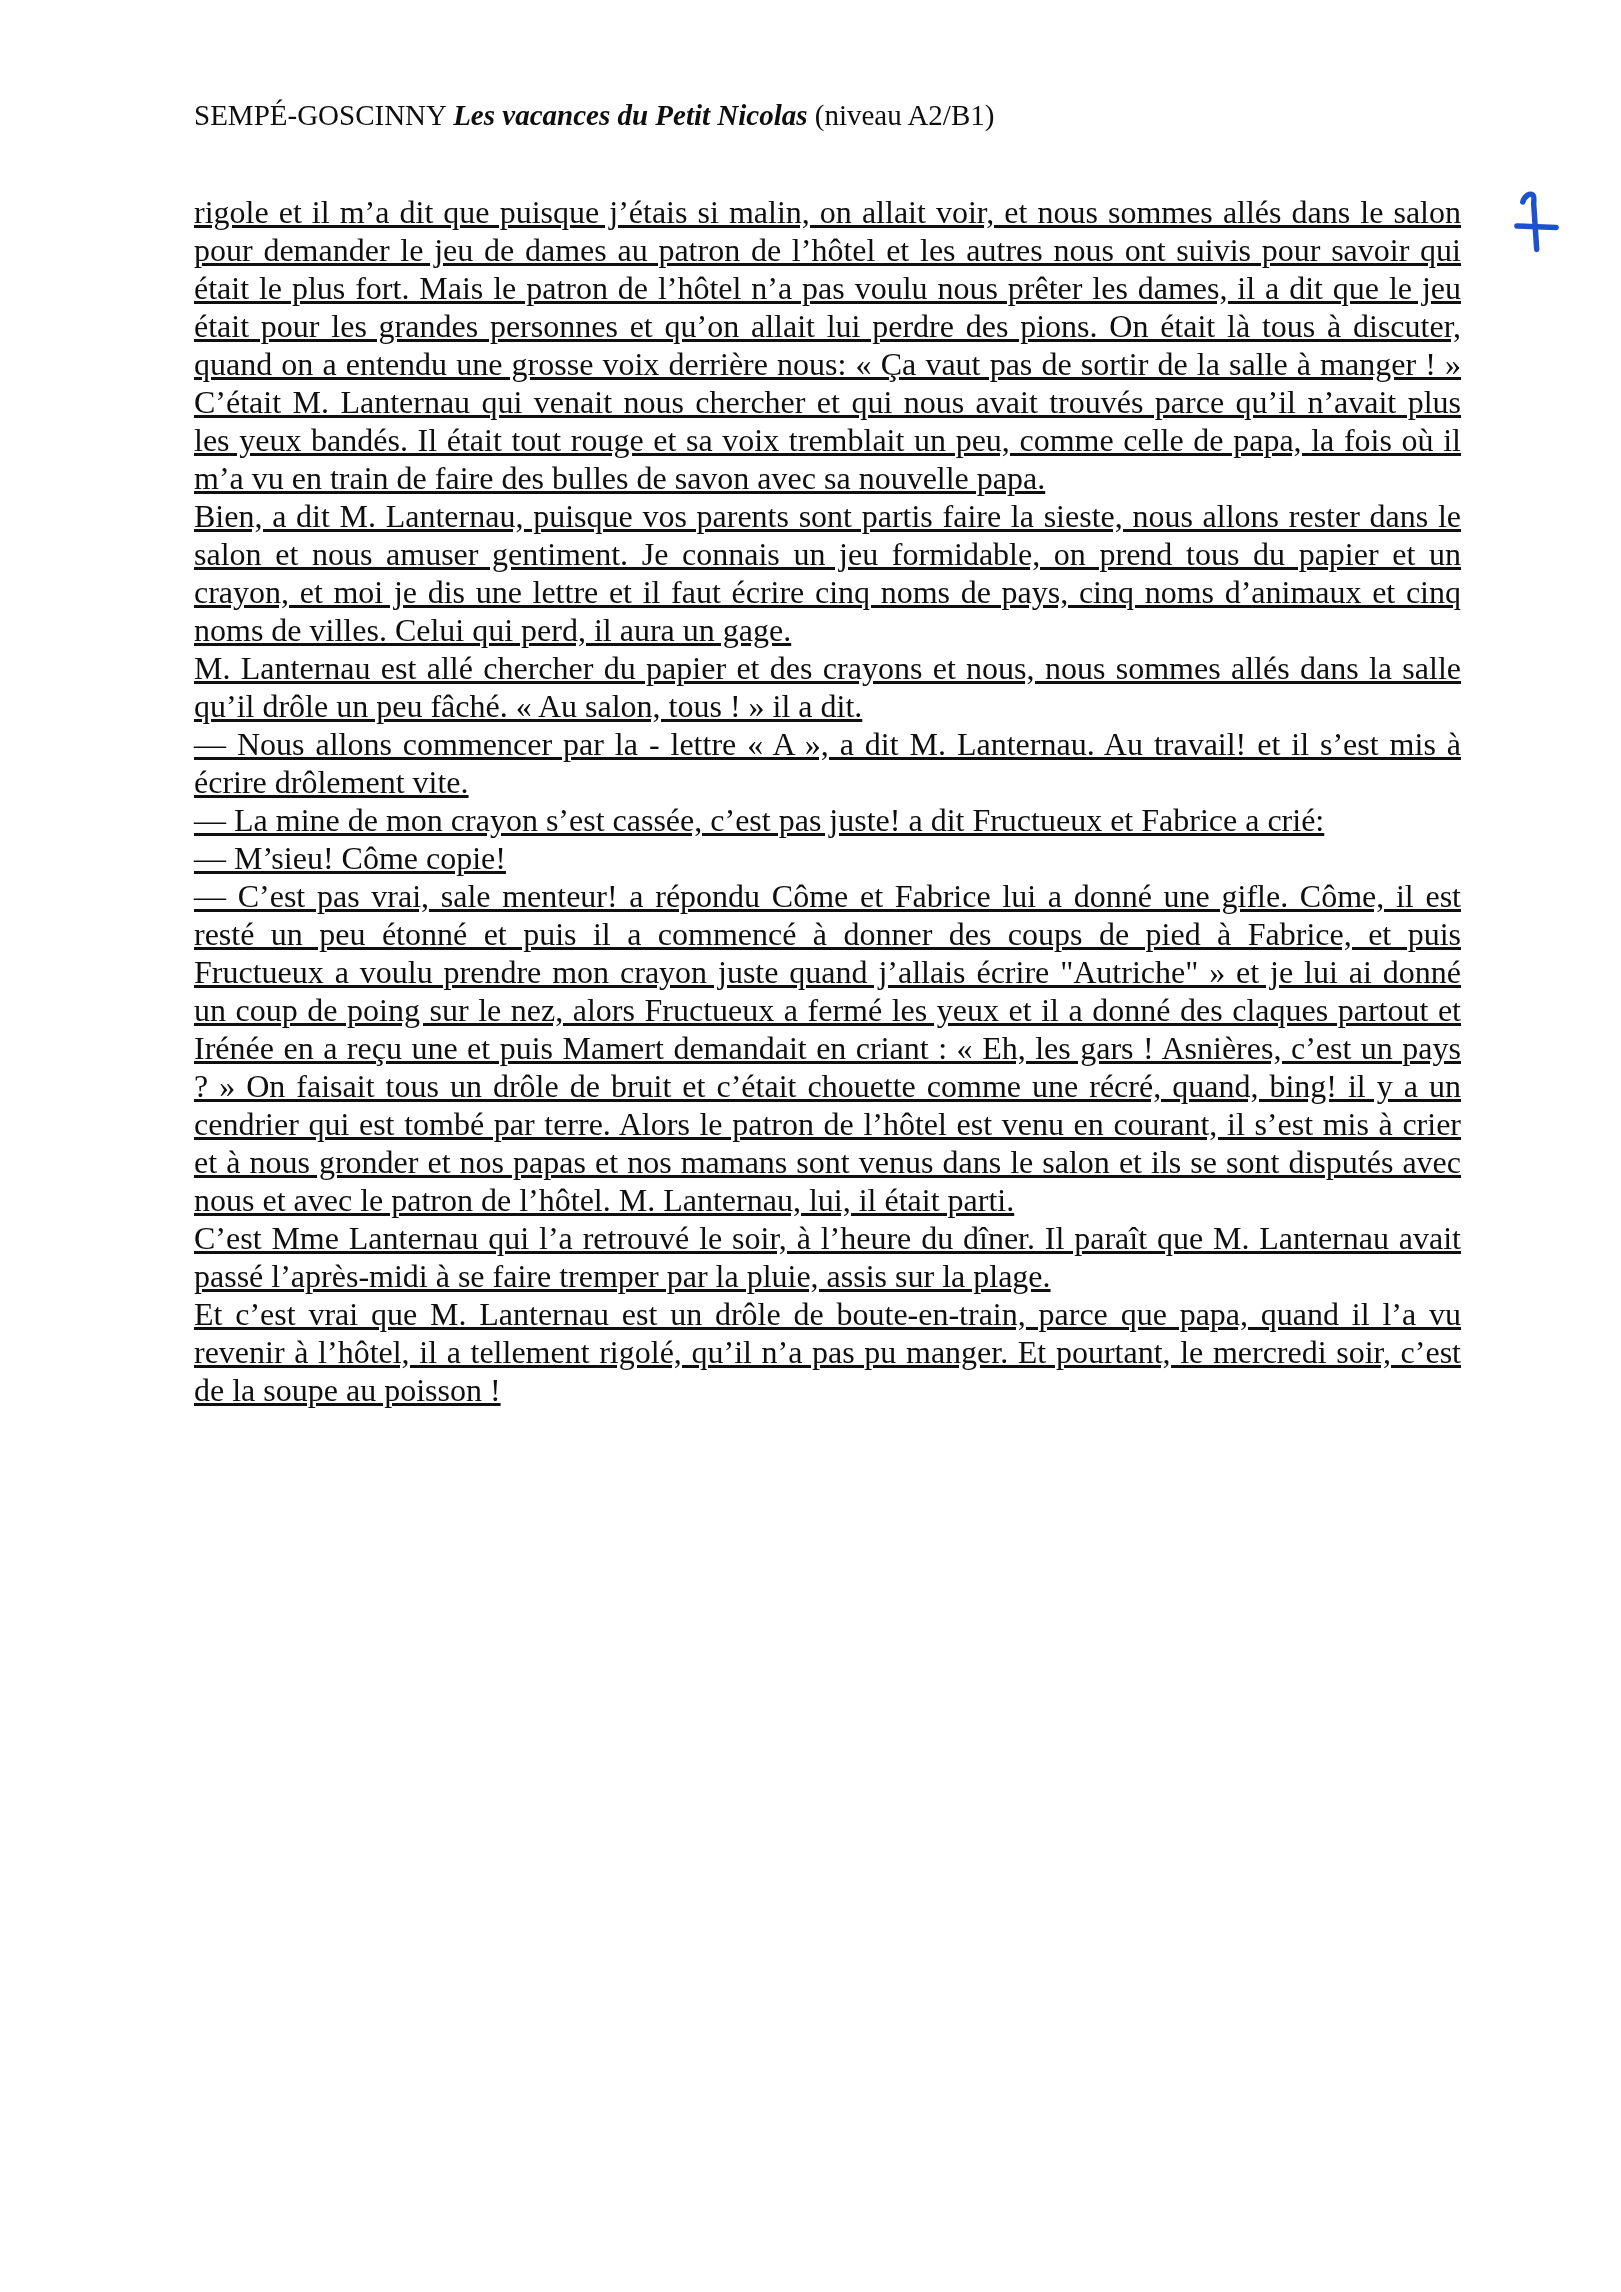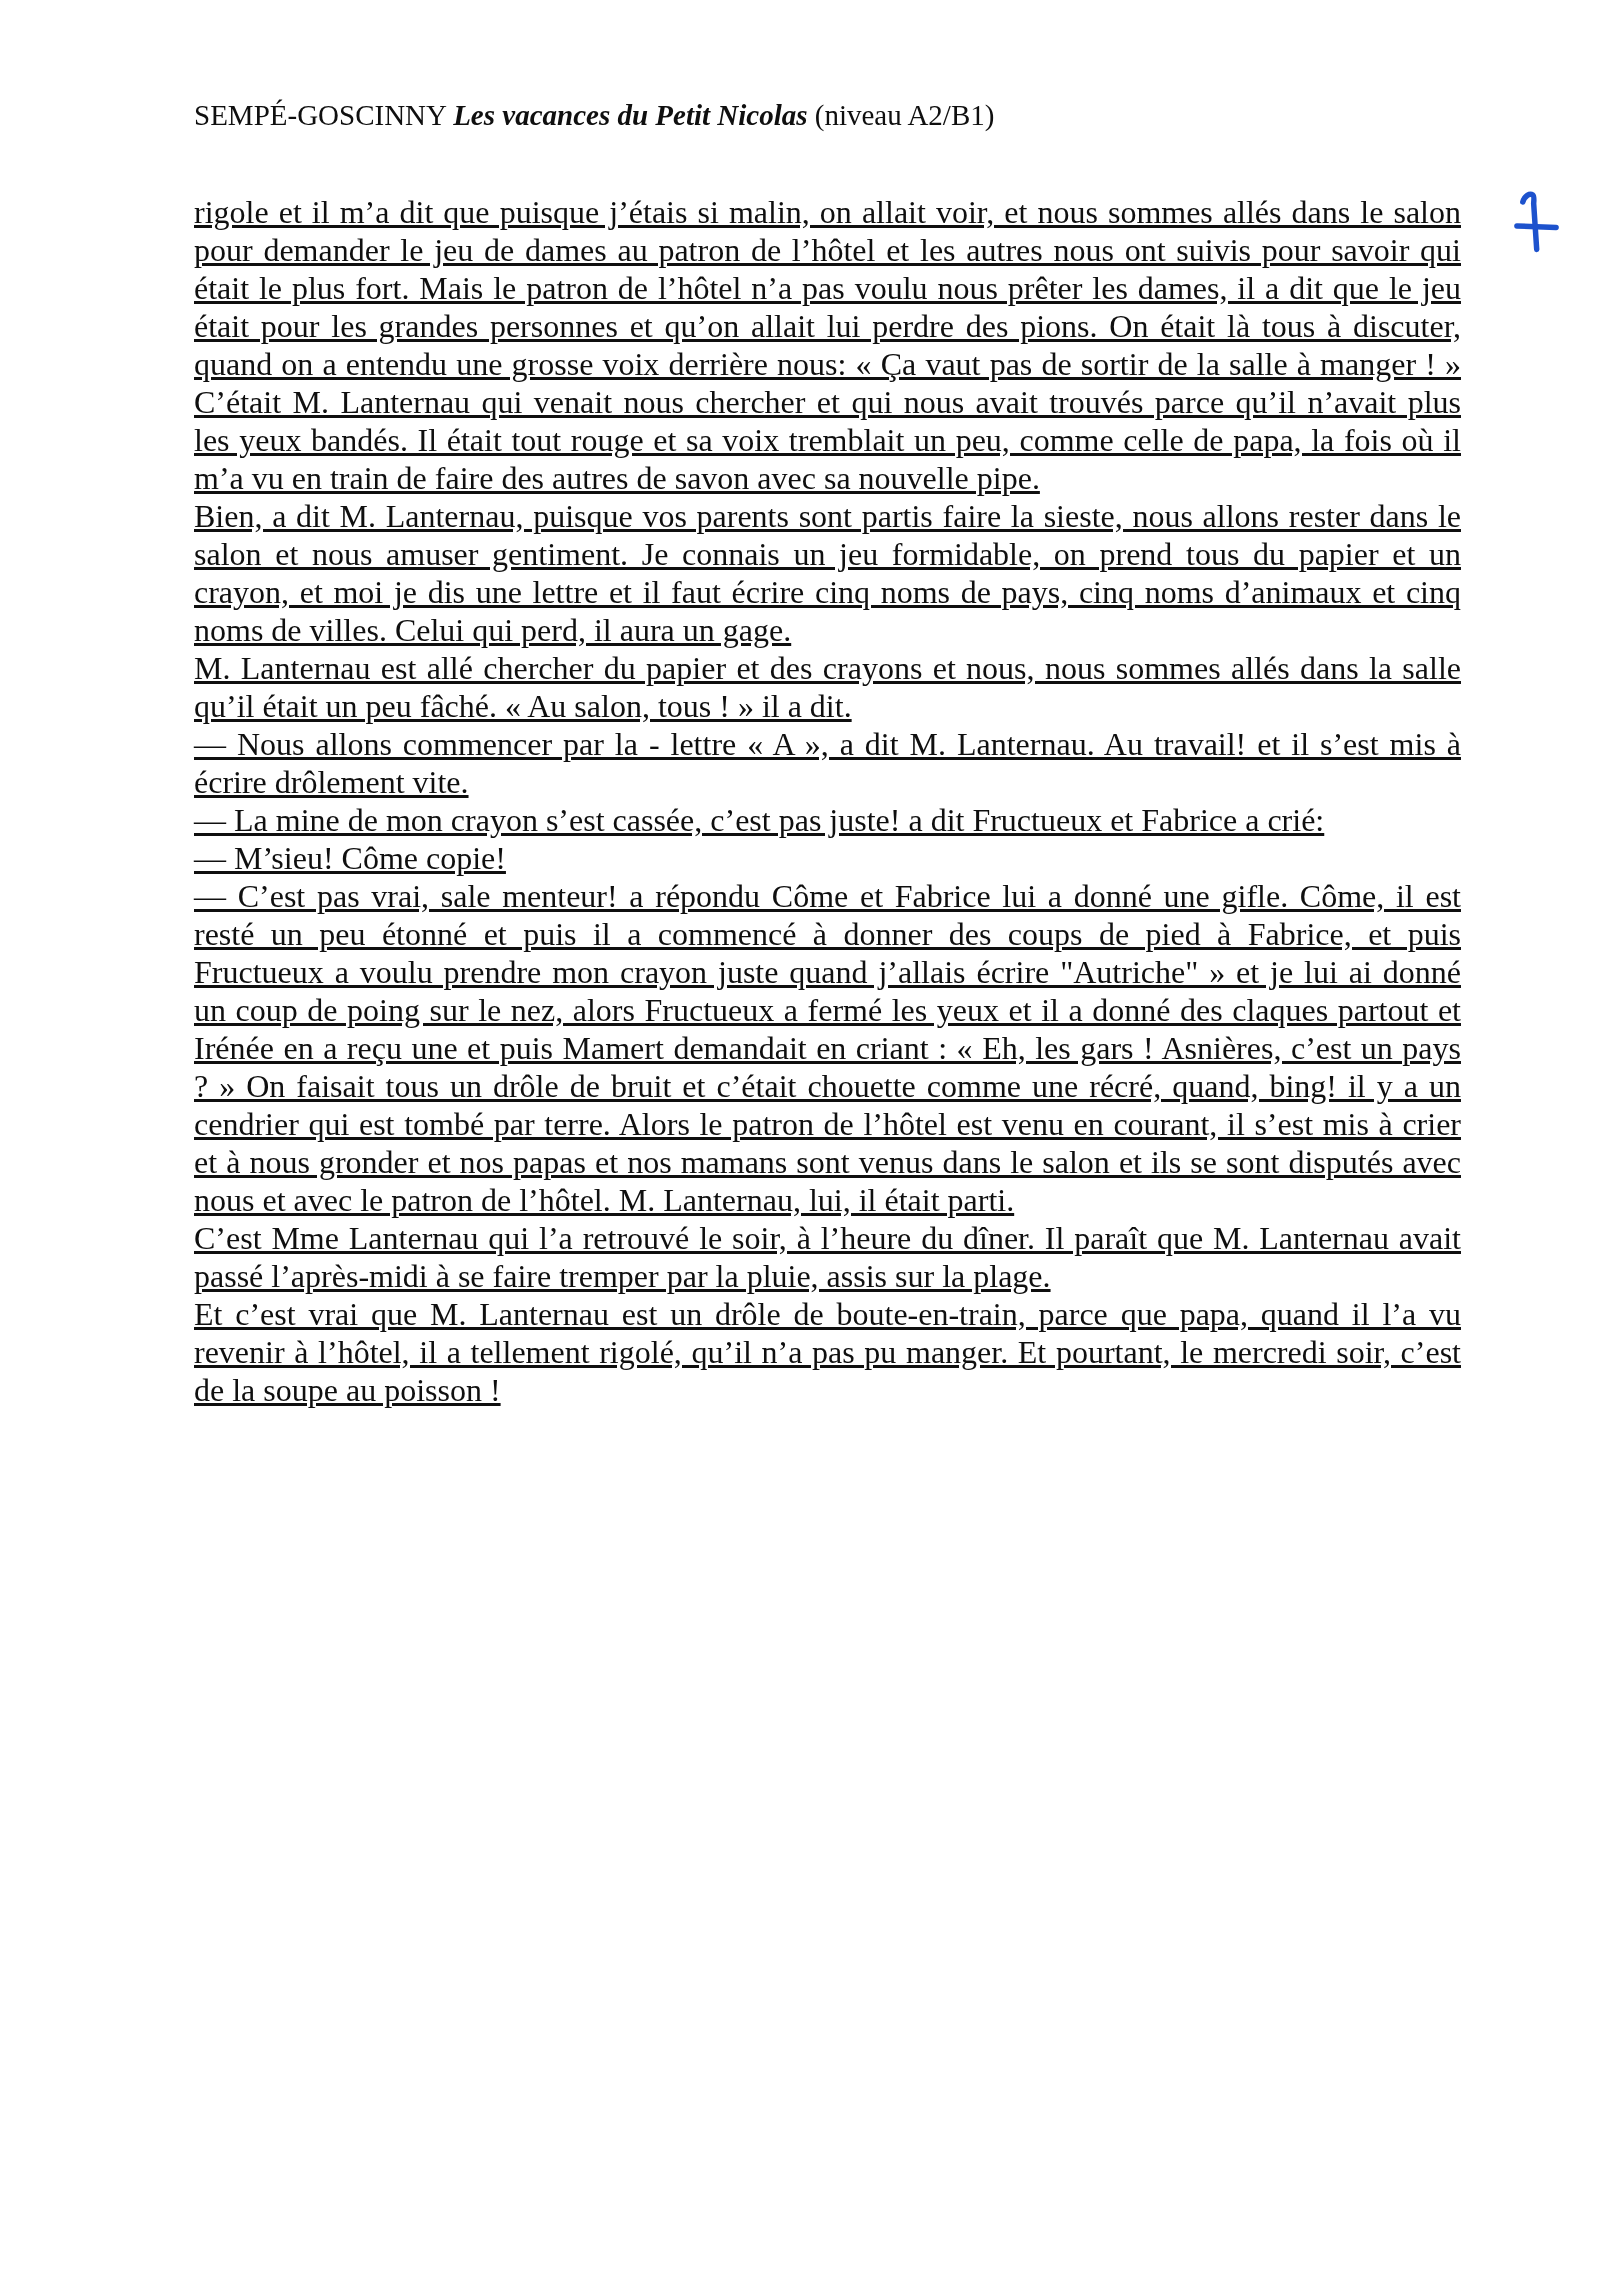--- a/index.html
+++ b/index.html
@@ -67,27 +67,27 @@
   </div>
 
   <div class="doc-body" id="doc-body">
       <div class="line">rigole et il m’a dit que puisque j’étais si malin, on allait voir, et nous sommes allés dans le salon</div>
       <div class="line">pour demander le jeu de dames au patron de l’hôtel et les autres nous ont suivis pour savoir qui</div>
       <div class="line">était le plus fort. Mais le patron de l’hôtel n’a pas voulu nous prêter les dames, il a dit que le jeu</div>
       <div class="line">était pour les grandes personnes et qu’on allait lui perdre des pions. On était là tous à discuter,</div>
       <div class="line">quand on a entendu une grosse voix derrière nous: « Ça vaut pas de sortir de la salle à manger ! »</div>
       <div class="line">C’était M. Lanternau qui venait nous chercher et qui nous avait trouvés parce qu’il n’avait plus</div>
       <div class="line">les yeux bandés. Il était tout rouge et sa voix tremblait un peu, comme celle de papa, la fois où il</div>
-      <div class="line para-end">m’a vu en train de faire des autres de savon avec sa nouvelle pipe.</div>
+      <div class="line para-end">m’a vu en train de faire des bulles de savon avec sa nouvelle papa.</div>
       <div class="line">Bien, a dit M. Lanternau, puisque vos parents sont partis faire la sieste, nous allons rester dans le</div>
       <div class="line">salon et nous amuser gentiment. Je connais un jeu formidable, on prend tous du papier et un</div>
       <div class="line">crayon, et moi je dis une lettre et il faut écrire cinq noms de pays, cinq noms d’animaux et cinq</div>
       <div class="line para-end">noms de villes. Celui qui perd, il aura un gage.</div>
       <div class="line">M. Lanternau est allé chercher du papier et des crayons et nous, nous sommes allés dans la salle</div>
-      <div class="line para-end">qu’il était un peu fâché. « Au salon, tous ! » il a dit.</div>
+      <div class="line para-end">qu’il drôle un peu fâché. « Au salon, tous ! » il a dit.</div>
       <div class="line">— Nous allons commencer par la - lettre « A », a dit M. Lanternau. Au travail! et il s’est mis à</div>
       <div class="line para-end">écrire drôlement vite.</div>
       <div class="line para-end">— La mine de mon crayon s’est cassée, c’est pas juste! a dit Fructueux et Fabrice a crié:</div>
       <div class="line para-end">— M’sieu! Côme copie!</div>
       <div class="line">— C’est pas vrai, sale menteur! a répondu Côme et Fabrice lui a donné une gifle. Côme, il est</div>
       <div class="line">resté un peu étonné et puis il a commencé à donner des coups de pied à Fabrice, et puis</div>
       <div class="line">Fructueux a voulu prendre mon crayon juste quand j’allais écrire "Autriche" » et je lui ai donné</div>
       <div class="line">un coup de poing sur le nez, alors Fructueux a fermé les yeux et il a donné des claques partout et</div>
       <div class="line">Irénée en a reçu une et puis Mamert demandait en criant : « Eh, les gars ! Asnières, c’est un pays</div>
       <div class="line">? » On faisait tous un drôle de bruit et c’était chouette comme une récré, quand, bing! il y a un</div>

